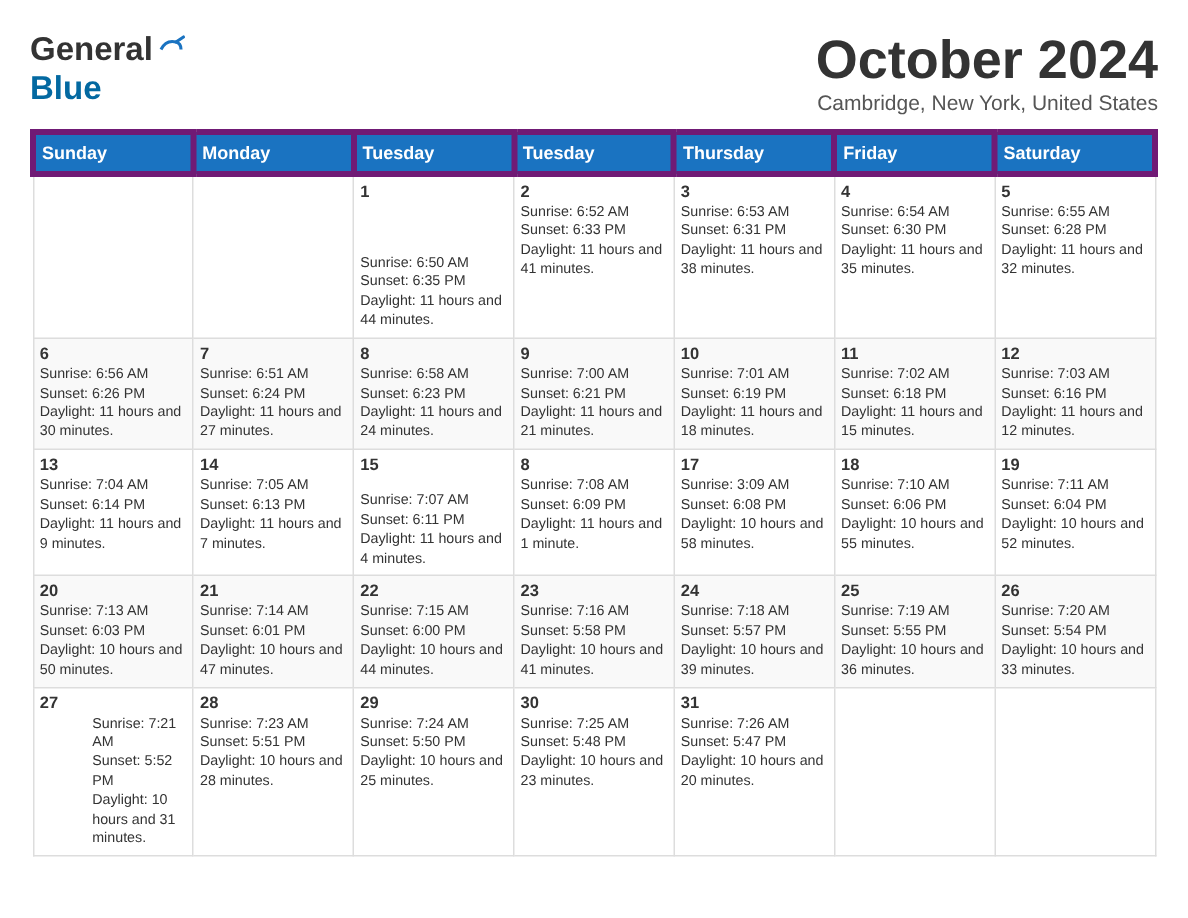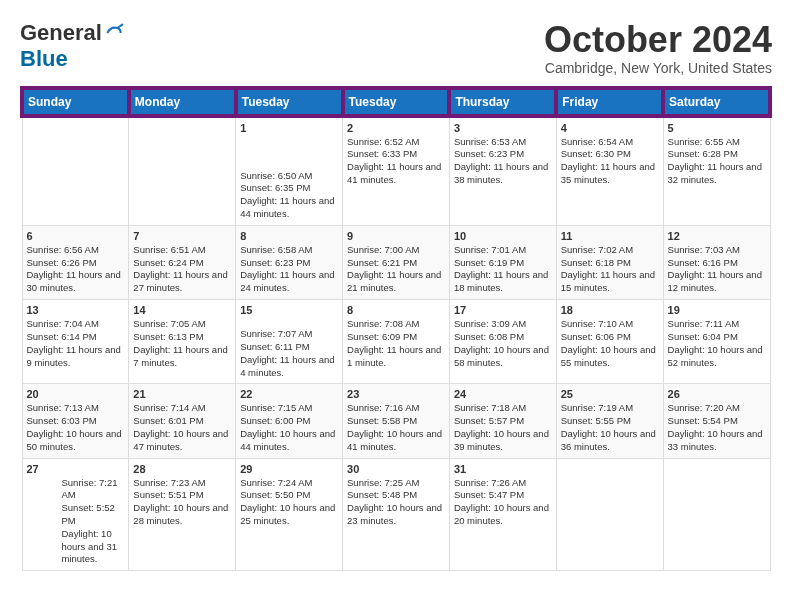--- a/index.html
+++ b/index.html
@@ -143,21 +143,21 @@
         </td>
         <td>
           <span class="day-number">2</span>
           <div class="day-info" style="white-space: pre-line;">Sunrise: 6:52 AM
 Sunset: 6:33 PM
 Daylight: 11 hours and 41 minutes.</div>
         </td>
         <td>
           <span class="day-number">3</span>
           <div class="day-info" style="white-space: pre-line;">Sunrise: 6:53 AM
-Sunset: 6:23 PM
+Sunset: 6:31 PM
 Daylight: 11 hours and 38 minutes.</div>
         </td>
         <td>
           <span class="day-number">4</span>
           <div class="day-info" style="white-space: pre-line;">Sunrise: 6:54 AM
 Sunset: 6:30 PM
 Daylight: 11 hours and 35 minutes.</div>
         </td>
         <td>
           <span class="day-number">5</span>

